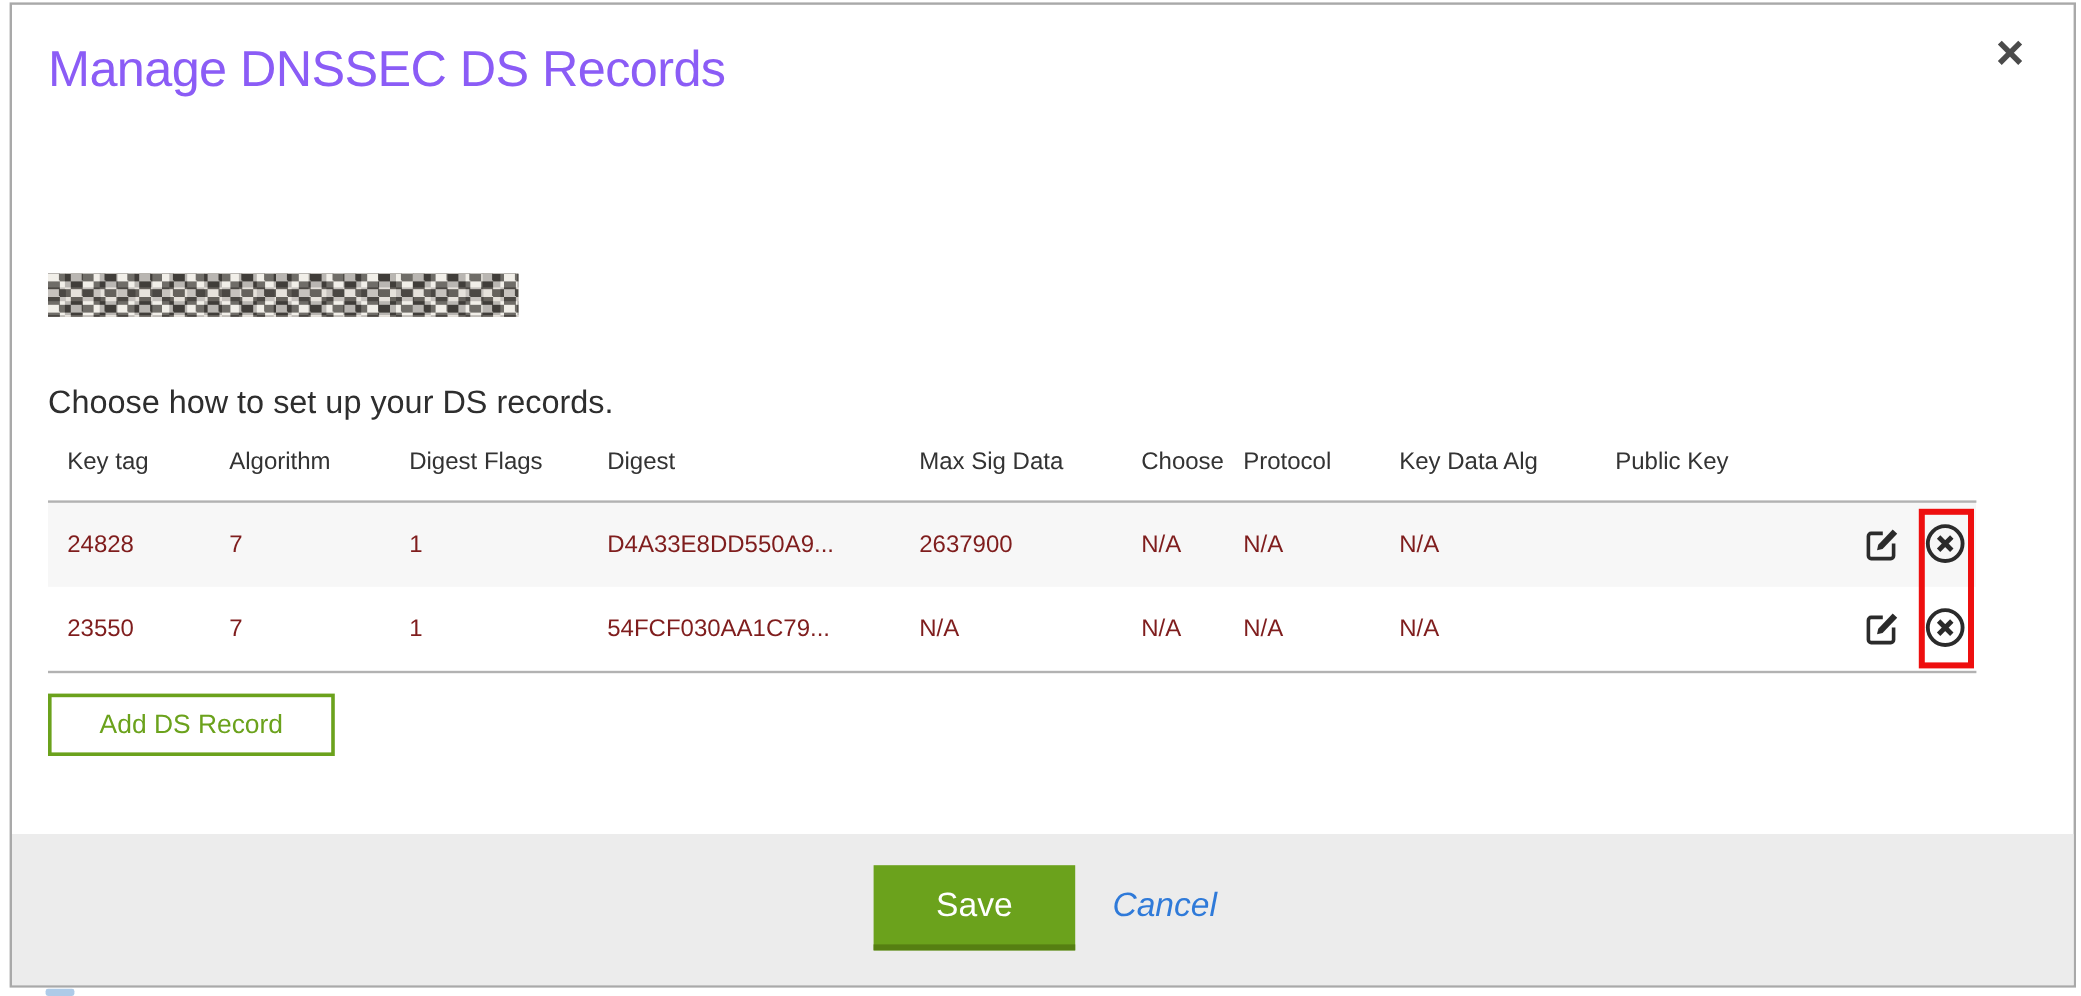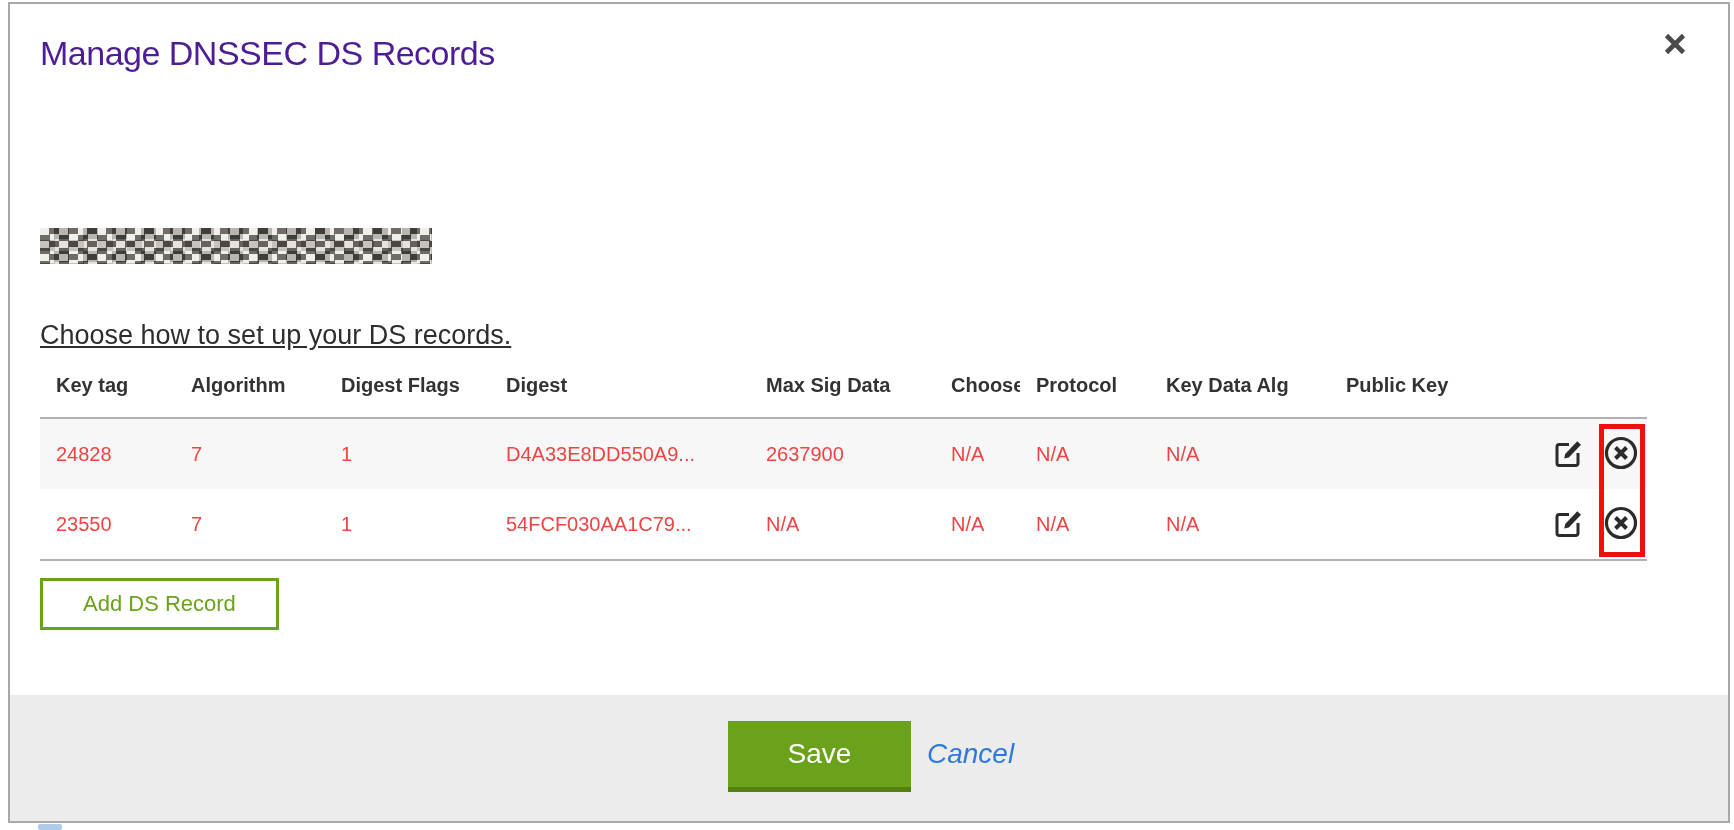--- a/index.html
+++ b/index.html
@@ -6,53 +6,53 @@
   html,body { width:1734px; height:830px; }
   body { font-family:"Liberation Sans", sans-serif; background:#ffffff; position:relative; overflow:hidden; }
 
   .modal {
     position:absolute; left:8px; top:2px; width:1722px; height:821px;
     background:#ffffff; border:2px solid #a9a9a9;
   }
 
   .title {
     position:absolute; left:30px; top:30px;
-    font-size:34px; font-weight:400; color:#4c1d95; letter-spacing:-0.5px;
+    font-size:42px; font-weight:400; color:#8b5cf6; letter-spacing:-0.5px;
   }
 
   .close-btn {
     position:absolute; top:24px; right:36px; width:34px; height:34px;
     background:none; border:none; cursor:pointer; padding:0;
     display:flex; align-items:center; justify-content:center;
   }
 
   .redacted-domain {
     position:absolute; left:30px; top:224px; width:392px; height:36px;
     background-image:
       repeating-conic-gradient(rgba(35,33,30,0.62) 0% 25%, rgba(246,244,240,0.55) 25% 50%),
       repeating-conic-gradient(#6f6b66 0% 25%, #d2ccc3 25% 50%, #8b8680 50% 75%, #ece8e0 75% 100%);
     background-size:19px 13px, 29px 23px;
     background-color:#b3afa9;
   }
 
   .instruction {
     position:absolute; left:30px; top:316px;
-    font-size:27px; color:#2e2e2e;text-decoration:underline;
+    font-size:27px; color:#2e2e2e;
   }
 
   .ds-table {
     position:absolute; left:30px; top:364px; width:1607px;
     border-collapse:collapse; table-layout:fixed;
   }
   .ds-table th {
-    text-align:left; font-weight:700; font-size:20px; color:#333;
+    text-align:left; font-weight:400; font-size:20px; color:#333;
     padding:6px 4px 20px 16px; white-space:nowrap; overflow:hidden;
   }
   .ds-table td {
-    font-size:20px; color:#ef4444; padding:0 4px 0 16px; height:71px;
+    font-size:20px; color:#7f1d1d; padding:0 4px 0 16px; height:71px;
     white-space:nowrap; overflow:hidden; vertical-align:middle;margin-top:17px;
   }
   .ds-table tbody tr:first-child { background:#f7f7f7; border-top:2px solid #b2b2b2; }
   .ds-table tbody tr:last-child  { background:#ffffff; border-bottom:2px solid #b2b2b2; }
   .actions-cell { text-align:right; padding-right:6px !important; }
   .icon-btn {
     background:none; border:none; padding:0; cursor:pointer;
     display:inline-block; vertical-align:middle;
   }
   .icon-btn + .icon-btn { margin-left:9px; }
@@ -62,21 +62,21 @@
     background:#ffffff; border:3px solid #6ba21c; color:#6ba21c;
     font-size:22px; font-family:"Liberation Sans", sans-serif;
     padding:10px 40px; cursor:pointer;
   }
 
   .footer {
     position:absolute; left:0; right:0; bottom:0; height:126px;
     background:#ececec;
   }
   .save-btn {
-    position:absolute; left:718px; top:26px; width:183px; height:71px;
+    position:absolute; left:718px; top:26px; width:168px; height:71px;
     background:#6ba21c; border:none; border-bottom:5px solid #567f12;
     color:#ffffff; font-size:28px; font-family:"Liberation Sans", sans-serif;
     cursor:pointer;
   }
   .cancel-link {
     position:absolute; left:917px; top:43px;
     font-size:28px; color:#2f7ad9; text-decoration:none; cursor:pointer;font-style:italic;
   }
 
   .annotation-box {

